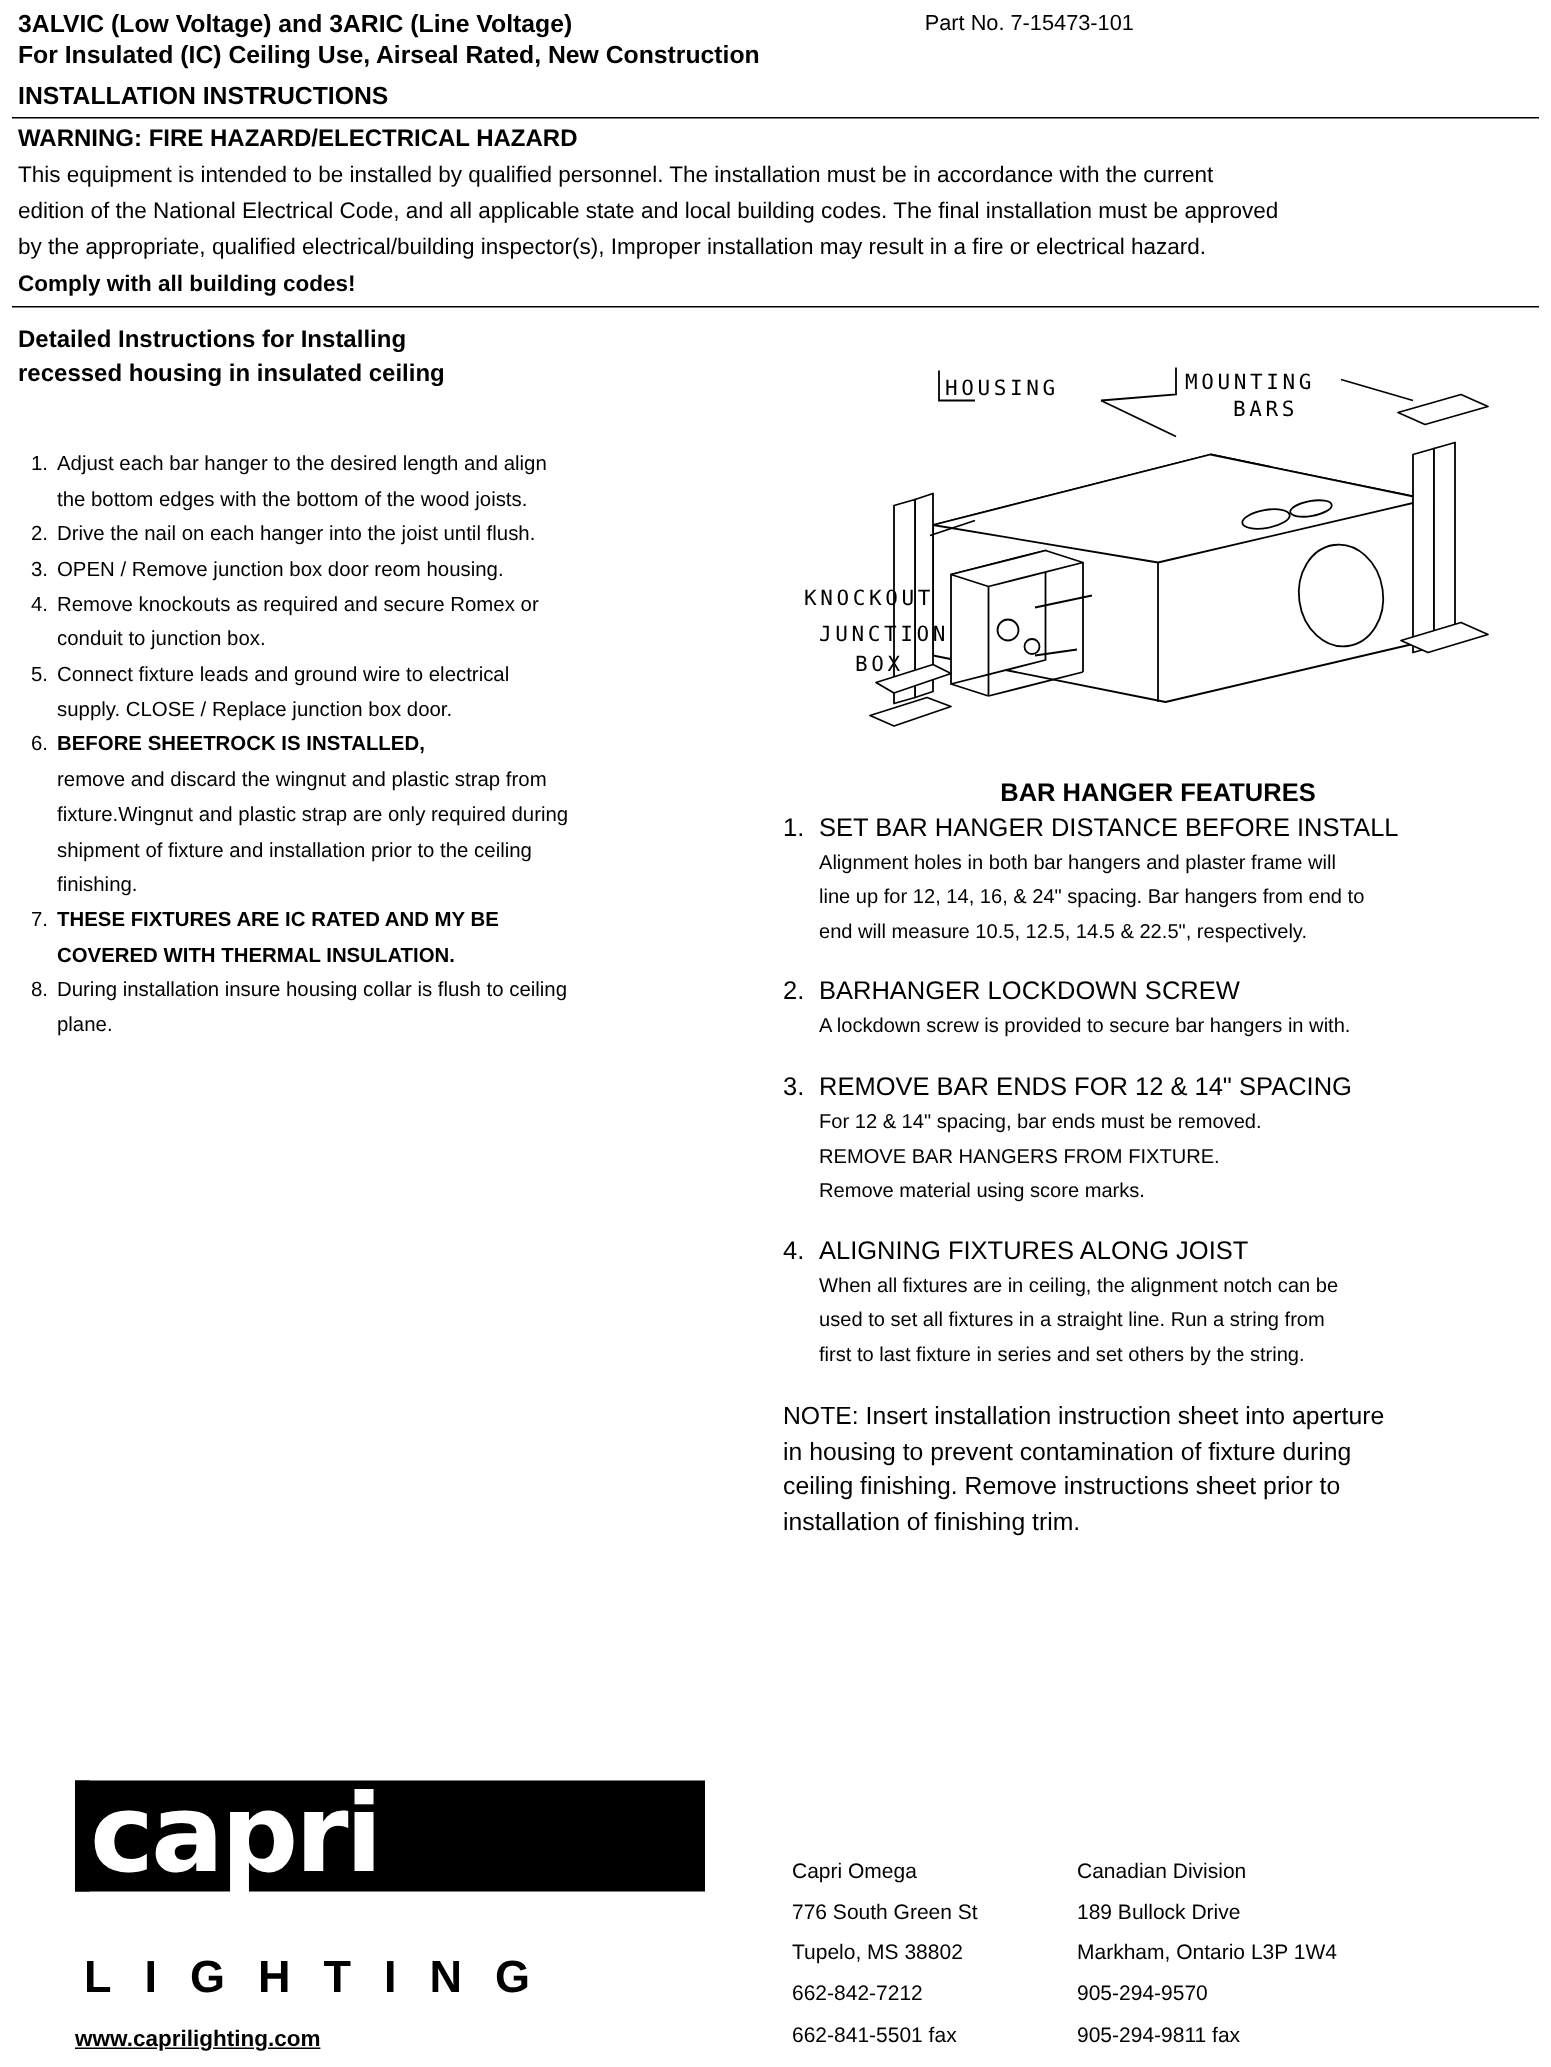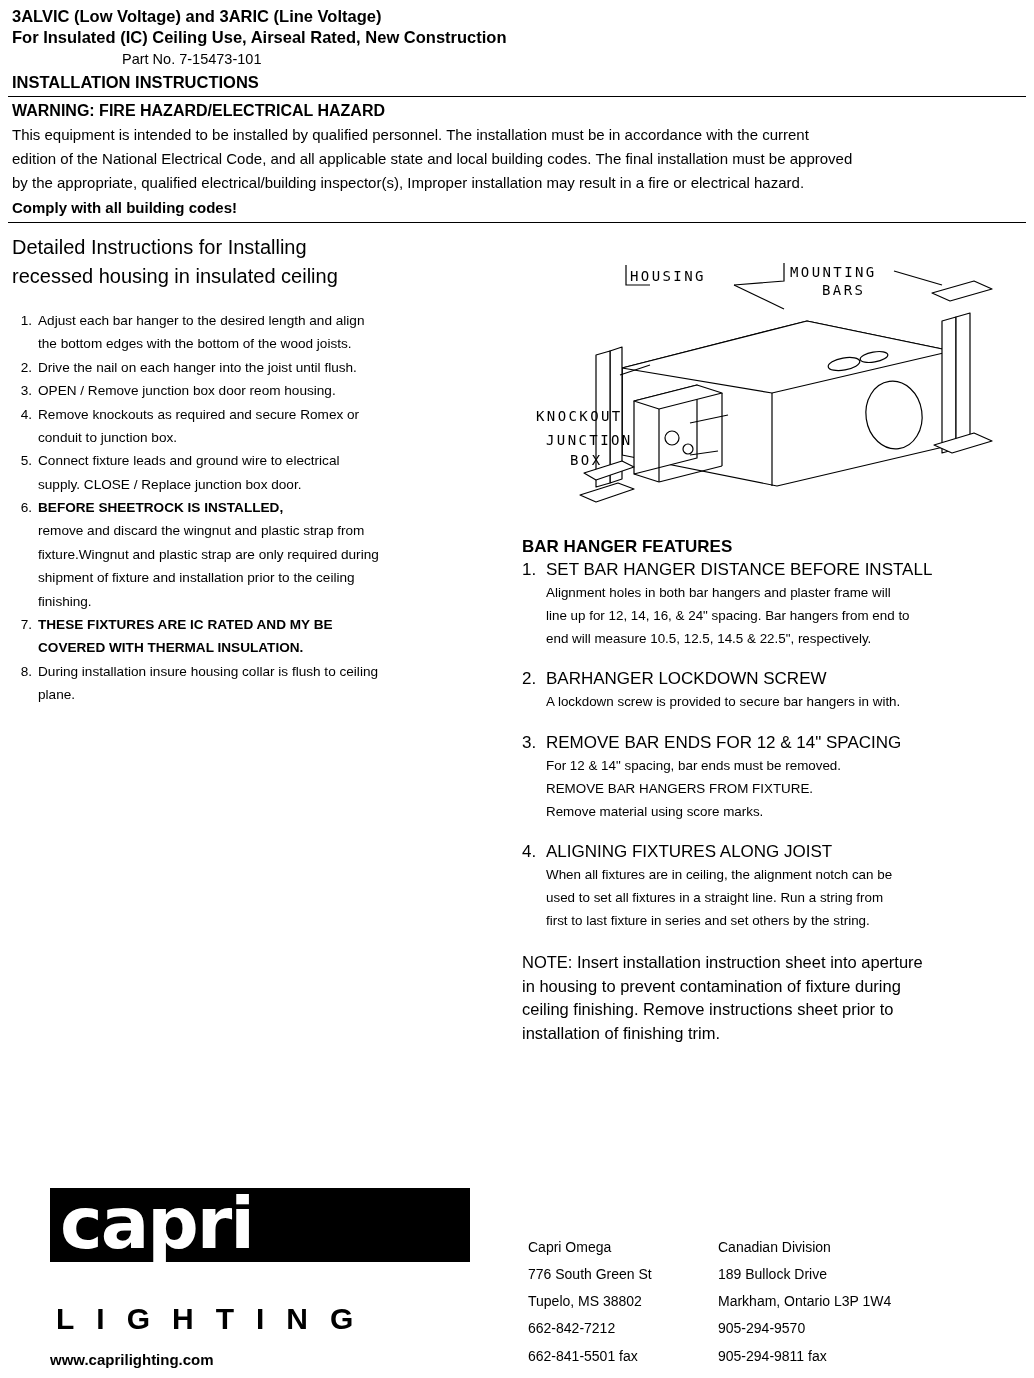--- a/index.html
+++ b/index.html
@@ -20,21 +20,20 @@
     width: 1034px;
     height: 1378px;
     padding: 0;
     box-sizing: border-box;
   }
   
   .header-row {
     display: flex;
     align-items: flex-start;
     padding: 6px 12px 0 12px;
-    flex-direction: column;
   }
   .header-titles {
     flex: 0 0 auto;
   }
   .title-line {
     font-size: 16.5px;
     font-weight: bold;
     line-height: 1.3;
     white-space: nowrap;
   }
@@ -78,24 +77,24 @@
   }
   .col-left {
     width: 500px;
     flex: 0 0 500px;
   }
   .col-right {
     flex: 1 1 auto;
     position: relative;
   }
   .detailed-head {
-    font-size: 20px;
-    font-weight: normal;
+    font-size: 16px;
+    font-weight: bold;
     line-height: 1.45;
-    margin-bottom: 18px;
+    margin-bottom: 36px;
   }
   ol.steps {
     list-style: none;
     margin: 0;
     padding: 0;
     font-size: 13.6px;
     line-height: 1.72;
   }
   ol.steps > li {
     display: flex;
@@ -126,20 +125,21 @@
   }
   
   .bhf {
     margin-top: 4px;
     padding-left: 10px;
   }
   .bhf h2 {
     font-size: 17px;
     font-weight: bold;
     margin: 0 0 2px 0;
+    text-align: center;
   }
   .bhf-item {
     margin-bottom: 18px;
   }
   .bhf-item .hdr {
     font-size: 17px;
     line-height: 1.35;
     display: flex;
   }
   .bhf-item .hdr .n {
@@ -177,20 +177,21 @@
     margin-top: 6px;
     margin-left: 6px;
     color: #000;
   }
   .website {
     position: absolute;
     left: 50px;
     bottom: 10px;
     font-size: 15px;
     font-weight: bold;
+    text-decoration: underline;
   }
   .addresses {
     position: absolute;
     left: 528px;
     bottom: 8px;
     display: flex;
     font-size: 14px;
     line-height: 1.95;
   }
   .addresses .blk {

